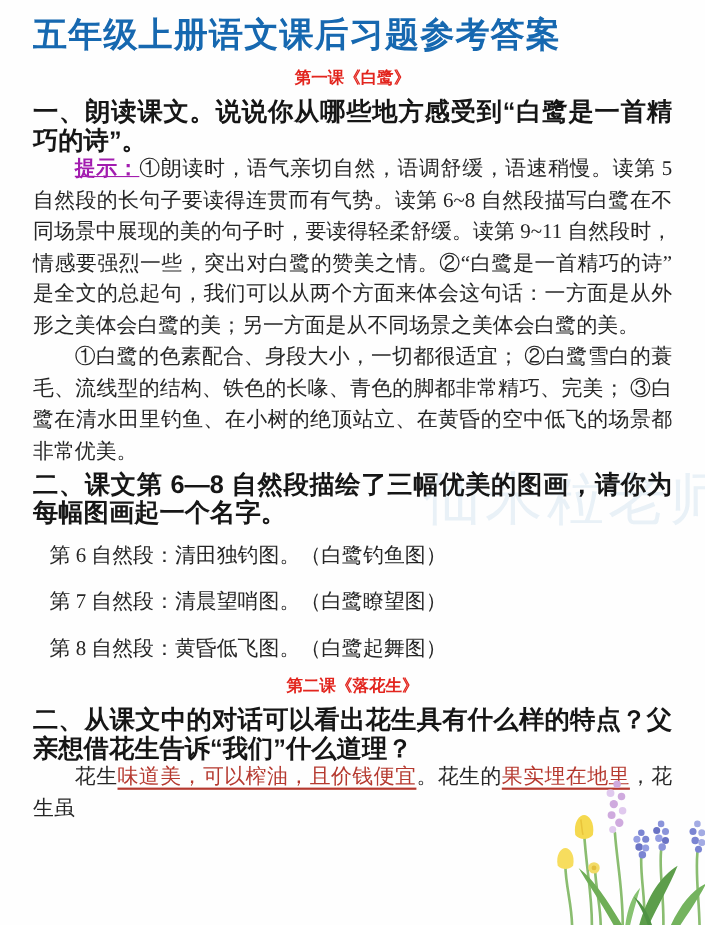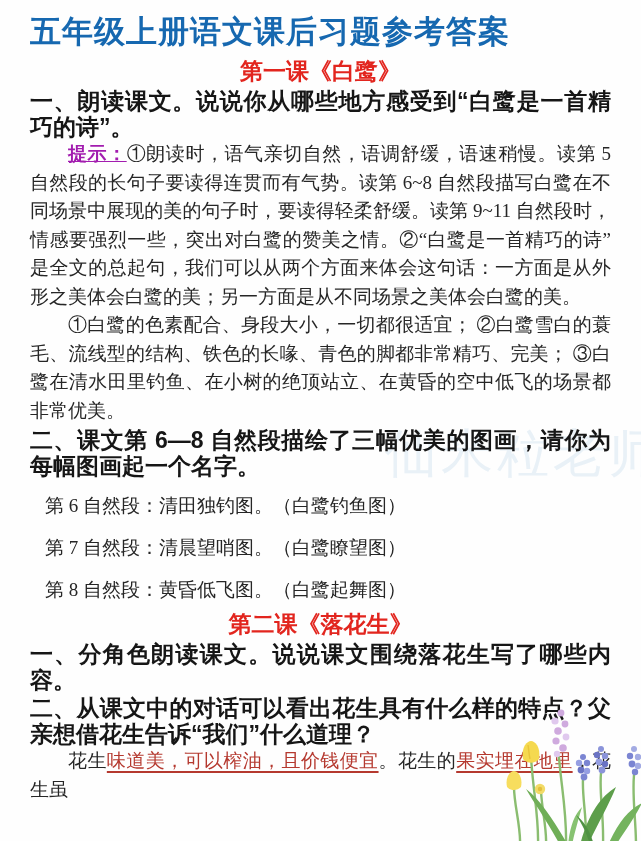--- a/index.html
+++ b/index.html
@@ -12,21 +12,21 @@
   .page-inner{position:relative;z-index:1;padding:0 30px;}
   .page-title{
     margin:12px 0 4px;
     font-family:"Liberation Sans","DejaVu Sans",sans-serif;
     font-weight:700;font-size:31px;line-height:40px;
     color:var(--title-blue,#1668b0);letter-spacing:1px;
   }
   .lesson-heading{
     margin:4px 0 2px;text-align:center;
     font-family:"Liberation Sans","DejaVu Sans",sans-serif;
-    font-weight:700;font-size:23px;line-height:30px;
+    font-weight:700;font-size:15px;line-height:30px;
     color:var(--heading-red,#e2251e);
   }
   .question{
     margin:2px 0 0;font-family:"Liberation Sans","DejaVu Sans",sans-serif;
     font-weight:700;font-size:23px;line-height:26px;color:#161616;
     text-align:justify;
   }
   .body-para{
     margin:0;font-size:19px;line-height:28.5px;text-align:justify;
   }
@@ -73,21 +73,20 @@
     <ul class="answer-list">
       <li>第 6 自然段：清田独钓图。（白鹭钓鱼图）</li>
       <li>第 7 自然段：清晨望哨图。（白鹭瞭望图）</li>
       <li>第 8 自然段：黄昏低飞图。（白鹭起舞图）</li>
     </ul>
   </section>
 
   <section>
     <h2 class="lesson-heading">第二课《落花生》</h2>
 
-    <p class="question">一、分角色朗读课文。说说课文围绕落花生写了哪些内容。</p>
 
 
 
     <p class="question">二、从课文中的对话可以看出花生具有什么样的特点？父亲想借花生告诉“我们”什么道理？</p>
 
     <p class="body-para indent"><span>花生</span><span class="red-u">味道美，可以榨油，且价钱便宜</span><span>。花生的</span><span class="red-u">果实埋在地里</span><span>，花生虽</span></p>
 
   </section>
 
 </div>

